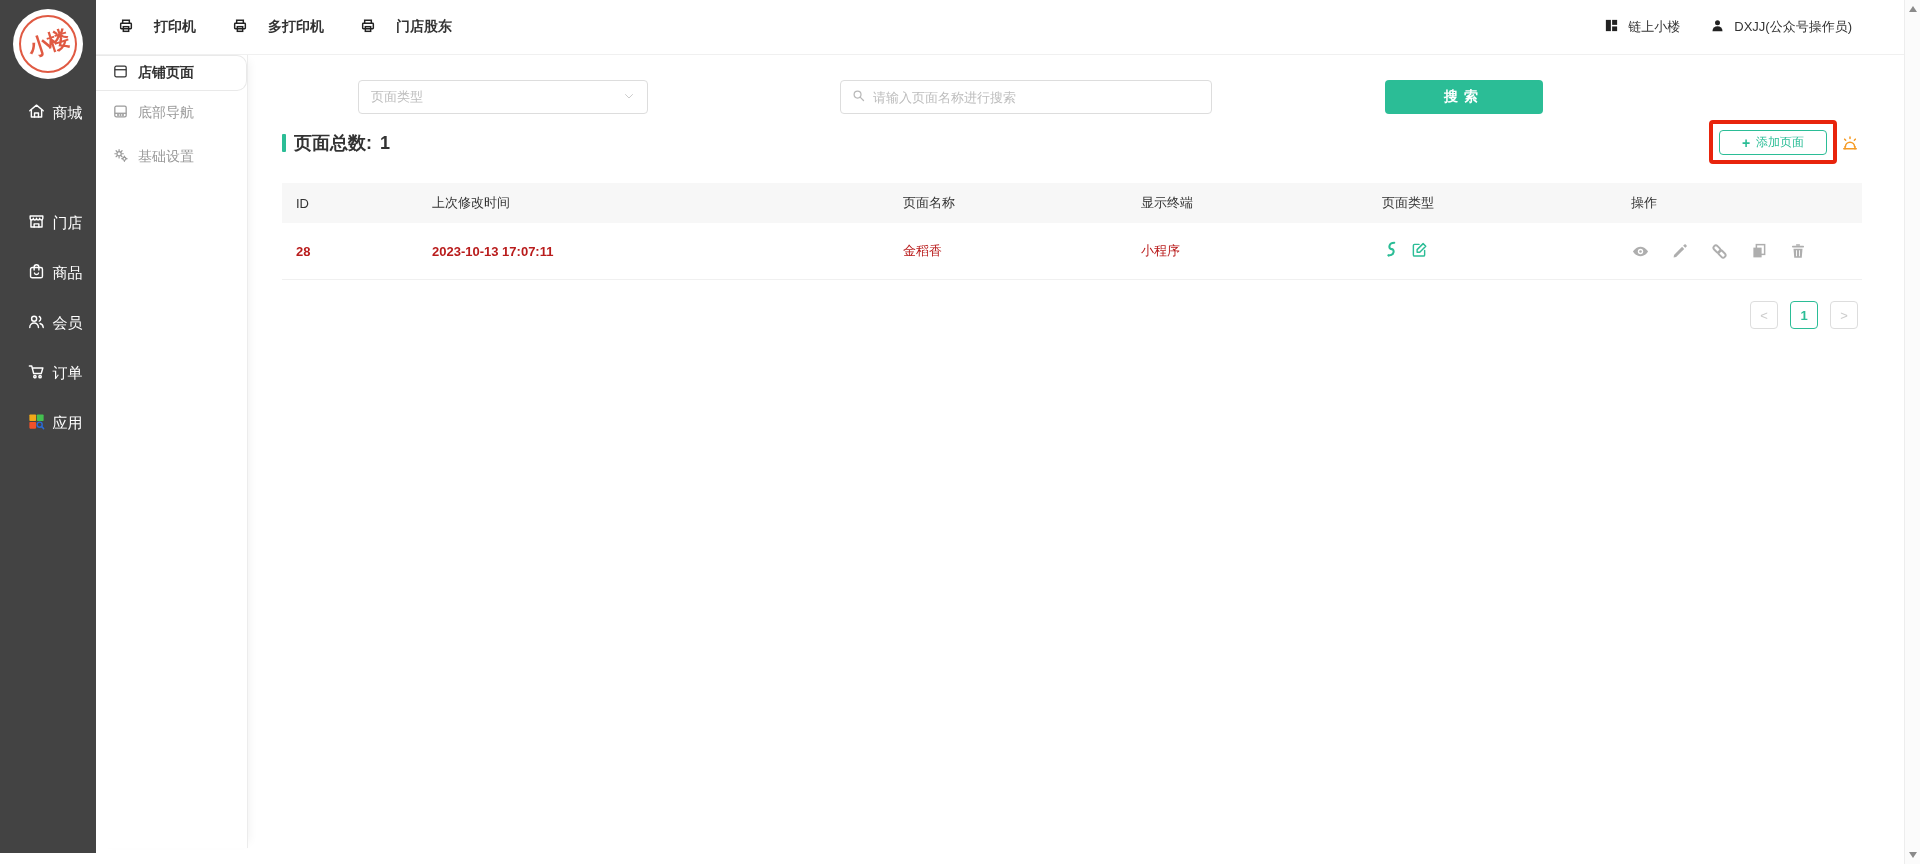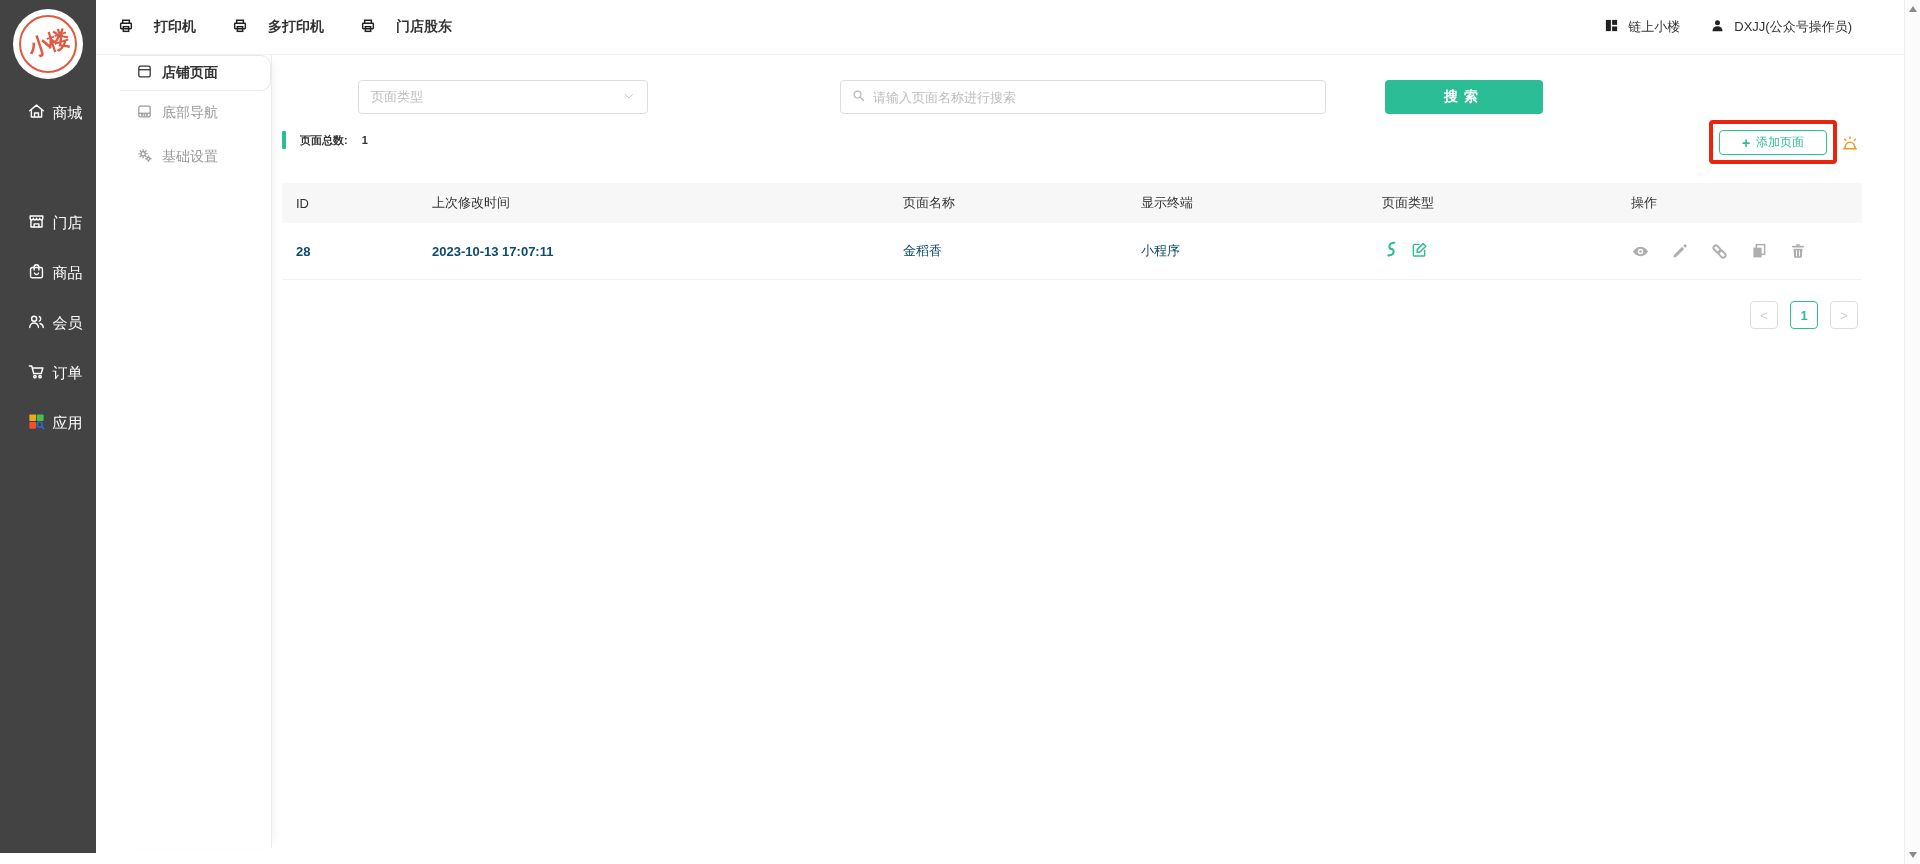--- a/index.html
+++ b/index.html
@@ -38,65 +38,65 @@
   .topnav-item { display:flex; align-items:center; gap:20px; font-size:14px;
                  font-weight:bold; color:#333; cursor:pointer; white-space:nowrap; }
   .topbar-right { margin-left:auto; display:flex; align-items:center; gap:30px;
                   padding-right:52px; }
   .topbar-right .chip { display:flex; align-items:center; gap:9px; font-size:13px;
                         color:#333; cursor:pointer; white-space:nowrap; }
 
   
   .submenu { position:absolute; left:96px; top:55px; width:152px; height:793px;
              background:#fff; border-right:1px solid #ececec;
-             box-shadow:6px 0 10px -6px rgba(0,0,0,.07); z-index:10;margin-left:24px; }
+             box-shadow:6px 0 10px -6px rgba(0,0,0,.07); z-index:10; }
   .sub-item { display:flex; align-items:center; gap:9px; padding-left:16px;
               height:44px; font-size:14px; color:#9a9a9a; cursor:pointer;
               white-space:nowrap; }
   .sub-item.active { height:36px; color:#333; font-weight:bold;
                      border:1px solid #e9e9e9; border-left:none;
                      border-radius:0 10px 10px 0; background:#fff; }
 
   
   .content { position:absolute; left:248px; top:55px; width:1656px; height:798px;
              background:#fff; }
   .select-box { position:absolute; left:110px; top:25px; width:290px; height:34px;
                 border:1px solid #ddd; border-radius:4px; display:flex;
                 align-items:center; justify-content:space-between; padding:0 12px;
                 font-size:13px; color:#bdbdbd; cursor:pointer; background:#fff; }
-  .search-box { position:absolute; left:592px; top:25px; width:486px; height:34px;
+  .search-box { position:absolute; left:592px; top:25px; width:372px; height:34px;
                 border:1px solid #ddd; border-radius:4px; display:flex;
                 align-items:center; padding:0 10px; background:#fff; }
   .search-box input { border:none; outline:none; flex:1; font-size:13px; color:#333;
                       margin-left:7px; font-family:inherit; background:transparent; }
   .search-box input::placeholder { color:#bdbdbd; }
   .search-btn { position:absolute; left:1137px; top:25px; width:158px; height:34px;
                 background:#2bbd96; color:#fff; font-size:14px; font-weight:bold;
                 border:none; border-radius:4px; cursor:pointer;
                 font-family:inherit; letter-spacing:6px; }
   .summary { position:absolute; left:34px; top:76px; display:flex; align-items:center;
-             gap:14px; font-size:11px; font-weight:bold; color:#333; }
+             gap:8px; font-size:18px; font-weight:bold; color:#333; }
   .summary-bar { width:4px; height:18px; background:#2bbd96; border-radius:1px; }
 
   .add-annotation { position:absolute; left:1461px; top:65px; width:128px; height:44px;
                     border:4px solid #e8240c; border-radius:4px; z-index:5; }
   .add-btn { position:absolute; left:1471px; top:75px; width:108px; height:25px;
              background:#fff; border:1px solid #2bbd96; border-radius:4px;
              color:#2bbd96; font-size:12px; cursor:pointer; display:flex;
              align-items:center; justify-content:center; gap:6px; font-family:inherit; }
   .add-plus { font-size:14px; font-weight:bold; }
   .alarm-wrap { position:absolute; left:1592px; top:78px; width:20px; height:20px;
                 cursor:pointer; }
 
   
   .table { position:absolute; left:34px; top:128px; width:1580px; }
   .t-head { display:flex; background:#f7f7f7; height:40px; align-items:center;
             font-size:13px; color:#333; font-weight:normal; }
   .t-row  { display:flex; height:57px; align-items:center; font-size:13px;
-            color:#0c4a6e; border-bottom:1px solid #f0f0f0; background:#fff; }
+            color:#b91c1c; border-bottom:1px solid #f0f0f0; background:#fff; }
   .c { padding-left:14px; flex:0 0 auto; }
   .c1 { width:136px; } .c2 { width:471px; } .c3 { width:238px; }
   .c4 { width:241px; } .c5 { width:249px; } .c6 { flex:1 1 auto; }
   .cell-bold { font-weight:bold; }
   .type-icons { display:flex; align-items:center; gap:9px; }
   .actions { display:flex; align-items:center; gap:21px; }
   .actions .act { cursor:pointer; display:inline-flex; }
 
   
   .pagination { position:absolute; left:1502px; top:246px; display:flex; gap:12px; }

